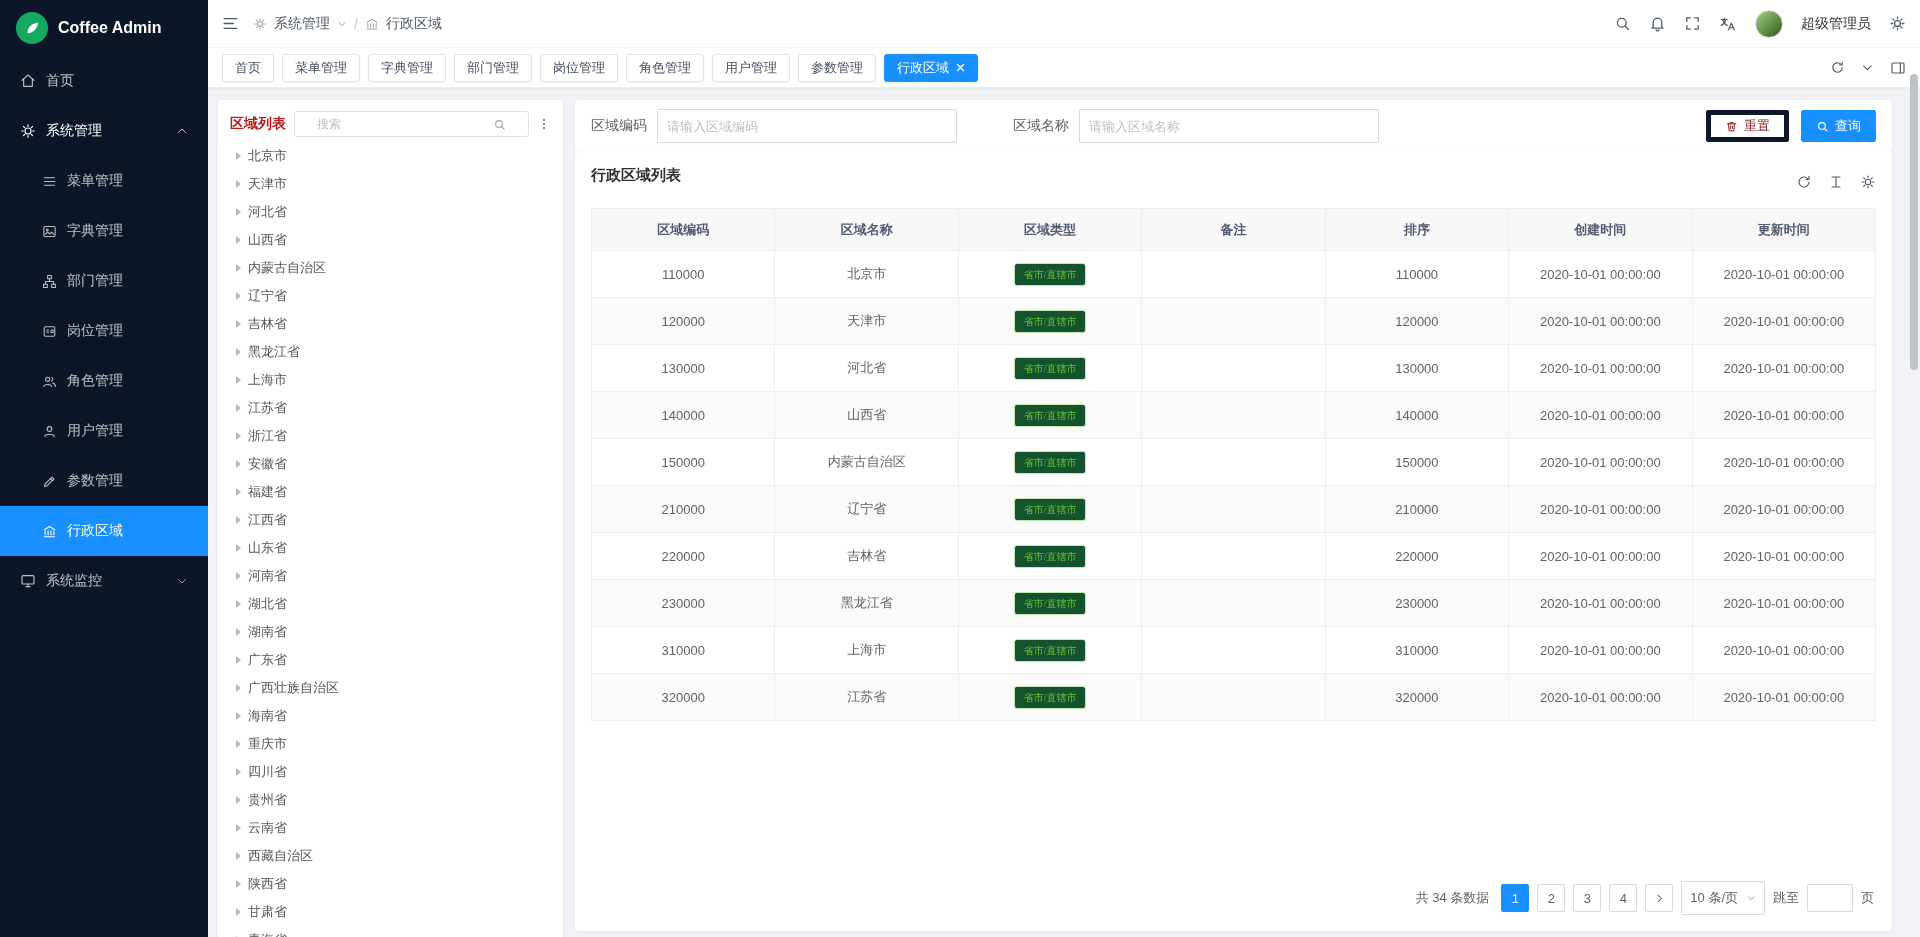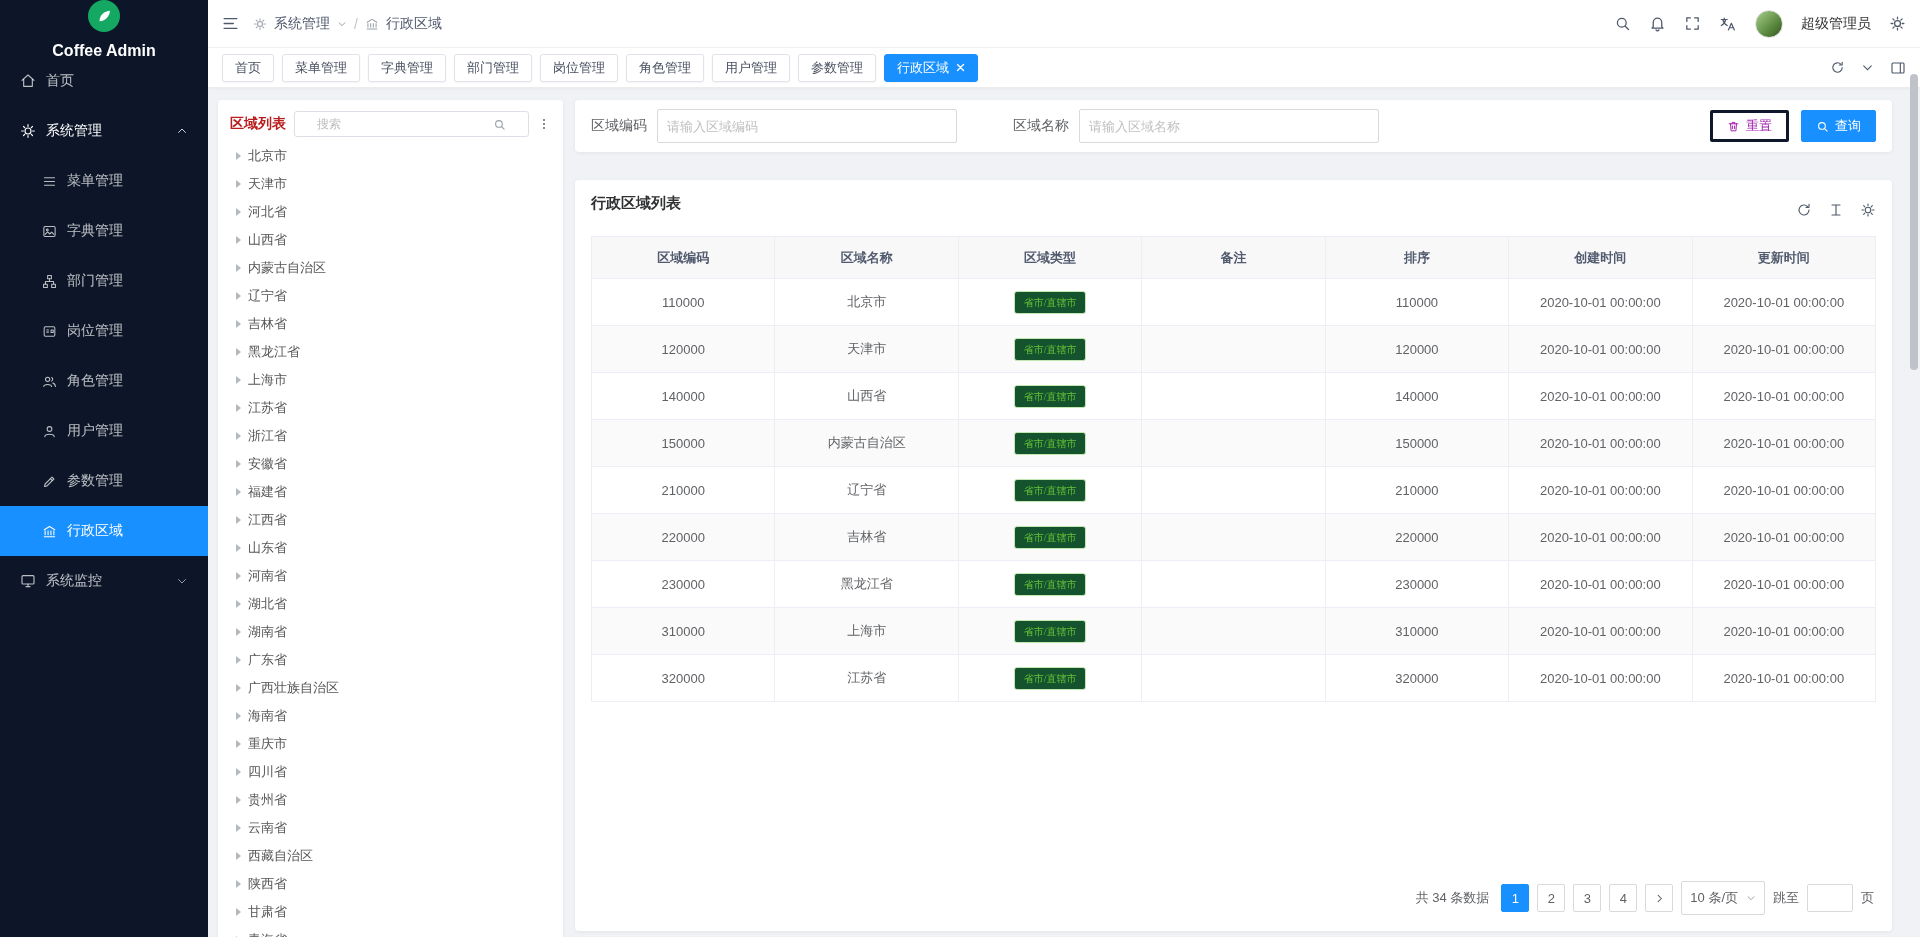--- a/index.html
+++ b/index.html
@@ -2,21 +2,21 @@
 <html><head>
 <meta charset="utf-8">
 <style>
   * { margin:0; padding:0; box-sizing:border-box; }
   html,body { width:1920px; height:937px; overflow:hidden; }
   body { font-family:"Liberation Sans","DejaVu Sans",sans-serif; background:#f0f2f5; color:#333; font-size:14px; }
   .app { display:flex; width:100%; height:100%; position:relative; }
 
   
   .sidebar { width:208px; height:100%; background:#0c1628; flex-shrink:0; color:rgba(255,255,255,.72); overflow:hidden; }
-  .logo { height:56px; display:flex; align-items:center; gap:10px; padding:0 16px;flex-direction:column; }
+  .logo { height:56px; display:flex; align-items:center; gap:10px; padding:0 16px; }
   .logo-badge { width:32px; height:32px; border-radius:50%; background:#15a862; display:flex; align-items:center; justify-content:center; flex-shrink:0; }
   .logo-text { color:#fff; font-weight:bold; font-size:16px; white-space:nowrap; }
   .nav-item { height:50px; display:flex; align-items:center; gap:10px; padding:0 20px; cursor:pointer; font-size:14px; white-space:nowrap; }
   .nav-item.sub { padding-left:42px; }
   .nav-item.active { background:#1890ff; color:#fff; }
   .nav-item.group-open { color:#fff; }
   .nav-item .chev { margin-left:auto; opacity:.8; }
   .svgic { display:inline-flex; align-items:center; justify-content:center; flex-shrink:0; }
   .svgic svg { display:block; }
 
@@ -46,31 +46,31 @@
   .tree-card { width:345px; height:1100px; flex-shrink:0; padding:10px 12px; }
   .tree-head { display:flex; align-items:center; gap:8px; height:28px; }
   .tree-title { font-weight:bold; font-size:14px; color:#b91c1c; white-space:nowrap; }
   .tree-search { flex:1; display:flex; align-items:center; border:1px solid #dcdfe6; border-radius:3px; height:26px; padding:0 22px; min-width:0; }
   .tree-search input { border:none; outline:none; flex:1; font-size:12px; min-width:0; color:#333; }
   .tree-search input::placeholder { color:#bfbfbf; }
   .tree-list { margin-top:4px; }
   .tree-item { height:28px; display:flex; align-items:center; gap:7px; font-size:13px; color:#555; padding-left:6px; cursor:pointer; white-space:nowrap; }
   .tree-item .tri { width:0; height:0; border-top:4px solid transparent; border-bottom:4px solid transparent; border-left:5px solid #b4b8bf; flex-shrink:0; }
 
-  .right-col { flex:1; min-width:0; height:831px; display:flex; flex-direction:column; gap:28px; }
+  .right-col { flex:1; min-width:0; height:831px; display:flex; flex-direction:column; gap:0; }
 
   .filter-card { height:52px; display:flex; align-items:center; padding:0 16px; }
   .ffield { display:flex; align-items:center; gap:10px; }
   .ffield + .ffield { margin-left:56px; }
   .ffield label { font-size:14px; color:#606266; white-space:nowrap; }
   .ffield input { width:300px; height:34px; border:1px solid #d9d9d9; border-radius:2px; padding:0 9px; font-size:13px; outline:none; color:#333; }
   .ffield input::placeholder { color:#bfbfbf; }
   .factions { margin-left:auto; display:flex; gap:12px; align-items:center; }
   .btn { height:32px; padding:0 14px; border-radius:2px; display:inline-flex; align-items:center; gap:6px; font-size:13px; cursor:pointer; }
-  .btn.ghost { background:#fff; border:3px solid #0f172a; color:#a21caf; }
+  .btn.ghost { background:#fff; border:5px solid #0f172a; color:#7f1d1d; }
   .btn.primary { background:#1890ff; border:1px solid #1890ff; color:#fff; }
 
   .table-card { flex:1; display:flex; flex-direction:column; padding:14px 16px 14px; min-height:0; }
   .table-head { display:flex; height:32px; }
   .table-title { font-size:15px; font-weight:bold; color:#303133; }
   .table-tools { margin-left:auto; display:flex; gap:16px; align-items:center; color:#454b55; }
 
   table.grid { width:100%; border-collapse:collapse; table-layout:fixed; margin-top:10px; }
   .grid th, .grid td { border:1px solid #ebeef5; text-align:center; font-size:13px; color:#606266; padding:0 8px; overflow:hidden; white-space:nowrap; }
   .grid th { background:#f8f8f9; color:#515a6e; font-weight:bold; height:42px; }
@@ -564,20 +564,29 @@
                 <tr>
                 <td>120000</td>
                 <td>天津市</td>
                 <td><span class="badge">省市/直辖市</span></td>
                 <td></td>
                 <td>120000</td>
                 <td>2020-10-01 00:00:00</td>
                 <td>2020-10-01 00:00:00</td>
               </tr>
                 <tr>
+                <td>130000</td>
+                <td>河北省</td>
+                <td><span class="badge">省市/直辖市</span></td>
+                <td></td>
+                <td>130000</td>
+                <td>2020-10-01 00:00:00</td>
+                <td>2020-10-01 00:00:00</td>
+              </tr>
+                <tr>
                 <td>140000</td>
                 <td>山西省</td>
                 <td><span class="badge">省市/直辖市</span></td>
                 <td></td>
                 <td>140000</td>
                 <td>2020-10-01 00:00:00</td>
                 <td>2020-10-01 00:00:00</td>
               </tr>
                 <tr>
                 <td>150000</td>

